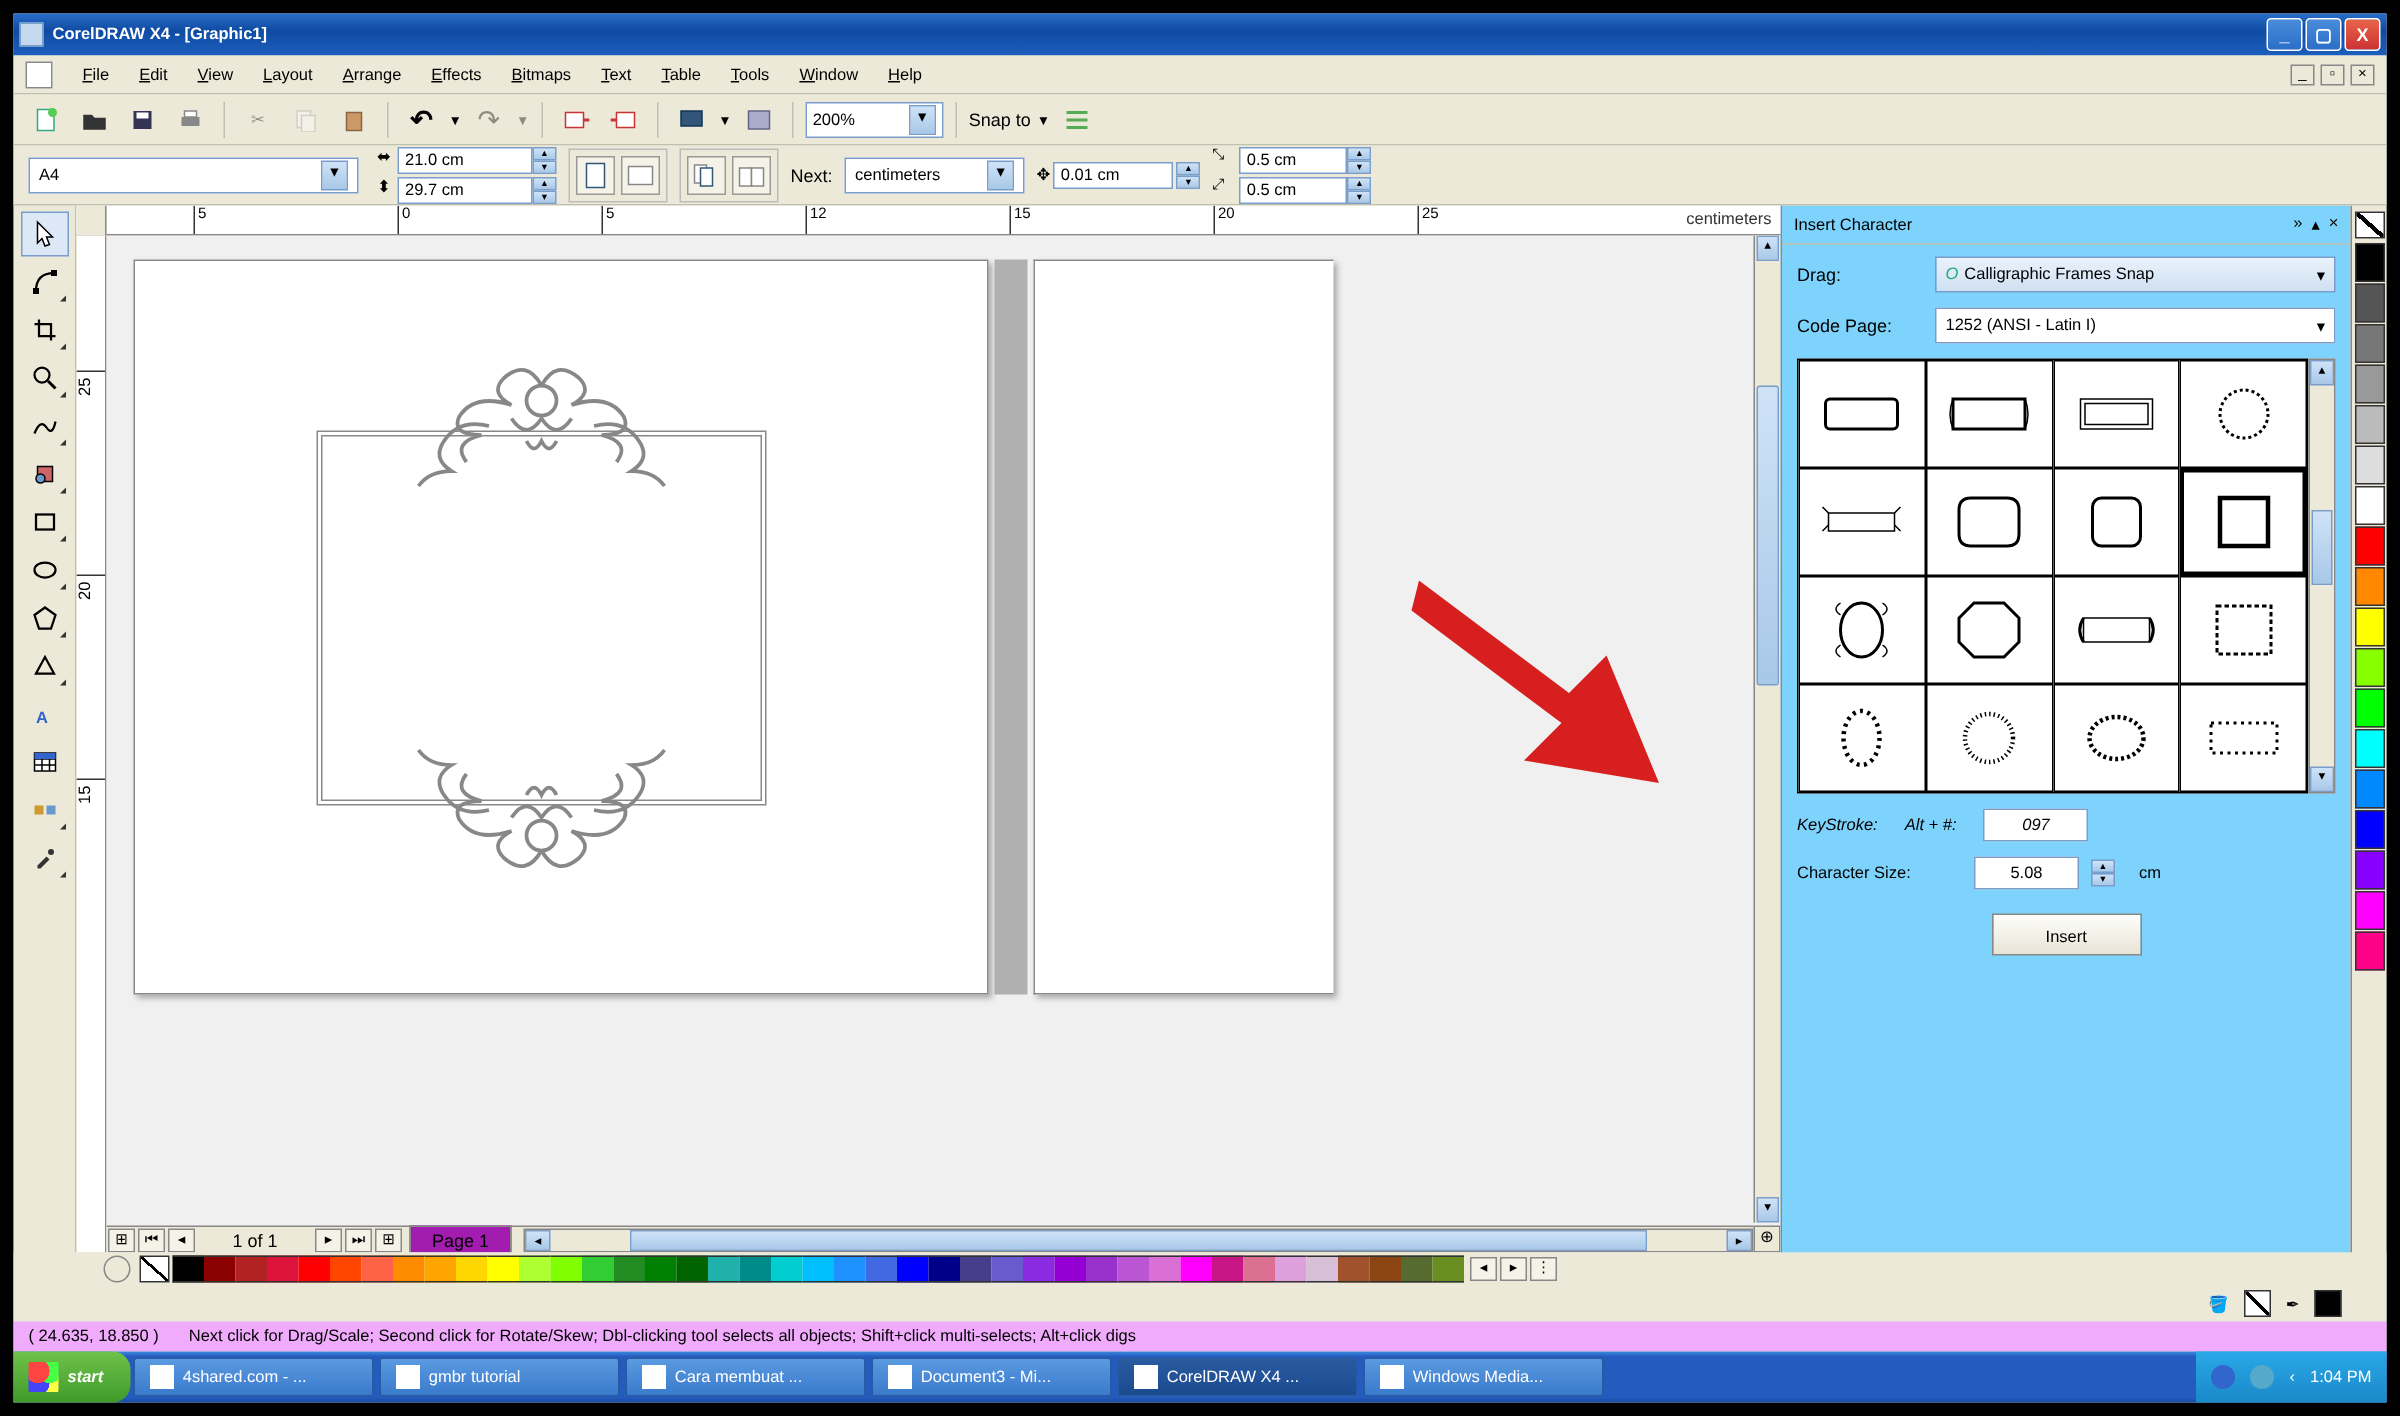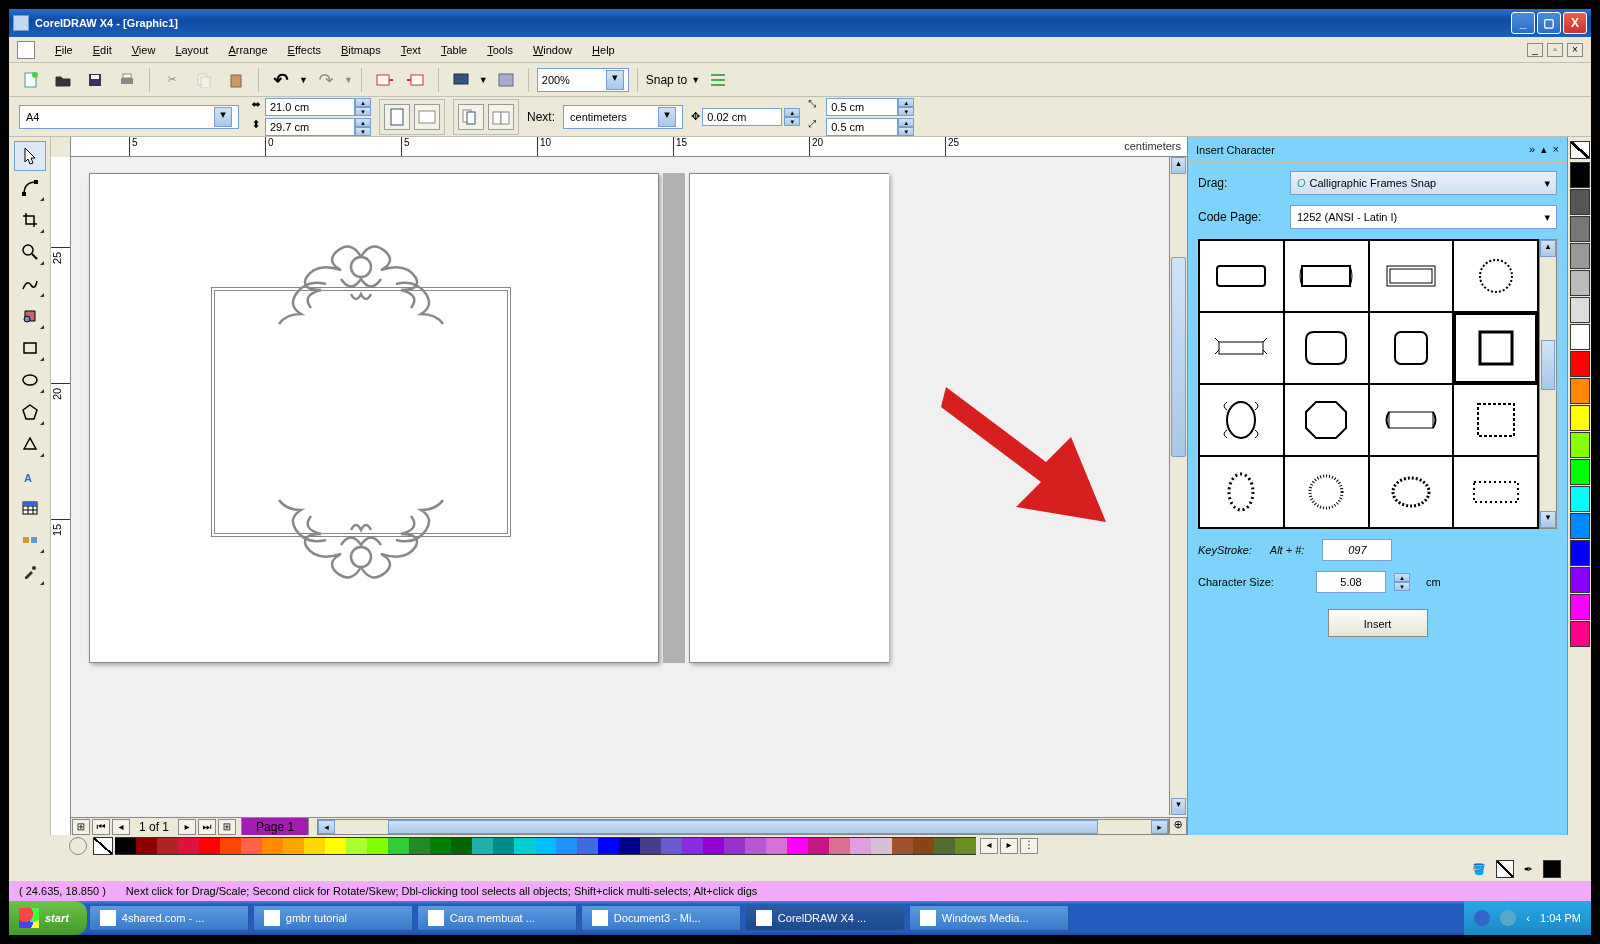--- a/index.html
+++ b/index.html
@@ -55,21 +55,21 @@
 .frame-rect { position:absolute; top:30px; left:0; right:0; bottom:30px; border:4px double #888; }
 .ornament { position:absolute; left:50%; transform:translateX(-50%); width:210px; height:90px; }
 .ornament.top { top:-18px; }
 .ornament.bot { bottom:-18px; transform:translateX(-50%) scaleY(-1); }
 .vscroll { position:absolute; right:0; top:0; bottom:20px; width:18px; background:#ece9d8; border-left:1px solid #888; }
 .vscroll .thumb { position:absolute; left:1px; right:1px; top:100px; height:200px; background:linear-gradient(#cfe3f7,#a8c8e8); border:1px solid #7a9ecb; border-radius:2px; }
 .vscroll .arr { position:absolute; left:1px; right:1px; height:17px; background:linear-gradient(#cfe3f7,#a8c8e8); border:1px solid #7a9ecb; text-align:center; font-size:9px; }
 .hscroll { position:absolute; left:0; right:18px; bottom:0; height:18px; background:#ece9d8; border-top:1px solid #888; display:flex; align-items:center; }
 .hscroll .pgnav { display:flex; align-items:center; height:100%; }
 .hscroll .pgbtn { width:18px; height:16px; border:1px solid #888; background:#f5f3e8; text-align:center; font-size:10px; line-height:14px; margin:0 1px; }
-.hscroll .pgcount { padding:0 8px; font-size:12px; }
+.hscroll .pgcount { padding:0 24px; font-size:12px; }
 .hscroll .pgtab { padding:2px 14px; background:#a21caf; border:1px solid #888; border-bottom:none; margin-left:4px; font-size:12px; }
 .hscroll .track { flex:1; margin-left:8px; position:relative; height:16px; background:#ece9d8; border:1px solid #888; }
 .hscroll .track .arr { width:17px; height:14px; background:linear-gradient(#cfe3f7,#a8c8e8); border:1px solid #7a9ecb; position:absolute; top:0; text-align:center; font-size:9px; line-height:12px; }
 .hscroll .track .thumb { position:absolute; left:70px; right:70px; top:0; bottom:0; background:linear-gradient(#cfe3f7,#a8c8e8); border:1px solid #7a9ecb; }
 .corner-zoom { position:absolute; right:0; bottom:0; width:18px; height:18px; border:1px solid #888; background:#ece9d8; text-align:center; font-size:11px; }
 .docker-col { width:380px; background:#7dd3fc; border-left:1px solid #888; display:flex; flex-direction:column; }
 .docker-title { height:26px; display:flex; align-items:center; padding:0 8px; border-bottom:1px solid #c0c0b0; font-size:13px; }
 .docker-title .dctl { margin-left:auto; display:flex; gap:6px; font-size:12px; }
 .docker-body { padding:8px 10px; display:flex; flex-direction:column; gap:10px; flex:1; }
 .frow { display:flex; align-items:center; gap:8px; }
@@ -285,21 +285,21 @@
         </div>
     </div>
     <span class="plabel">Next:</span>
     <div class="combo" style="width:120px">
         <span>centimeters</span>
         <div class="dd">▾</div>
       </div>
     <div style="display:flex;align-items:center;gap:2px;">
       <span>✥</span>
       <div class="diminput" style="width:80px">
-          <span>0.02 cm</span>
+          <span>0.01 cm</span>
         </div>
       <div class="spinbtns">
           <span>▴</span>
           <span>▾</span>
         </div>
     </div>
     <div class="dimgroup">
       <div style="display:flex;">
           <span style="width:18px;font-size:10px;">⤡</span>
           <div class="diminput" style="width:72px">
@@ -420,21 +420,21 @@
         </div>
     </div>
 
     <div class="canvas-wrap">
       <div class="hruler">
         <div class="corner"></div>
         <div class="ticks" id="hticks">
             <span class="unit-lbl">centimeters</span>
             <div class="tick" style="left: 194px;">0</div>
             <div class="tick" style="left: 330px;">5</div>
-            <div class="tick" style="left: 466px;">10</div>
+            <div class="tick" style="left: 466px;">12</div>
             <div class="tick" style="left: 602px;">15</div>
             <div class="tick" style="left: 738px;">20</div>
             <div class="tick" style="left: 874px;">25</div>
             <div class="tick" style="left: 58px;">5</div>
           </div>
       </div>
       <div class="canvasrow">
         <div class="vruler">
             <div id="vticks">
               <div class="tick" style="top: 90px;">

